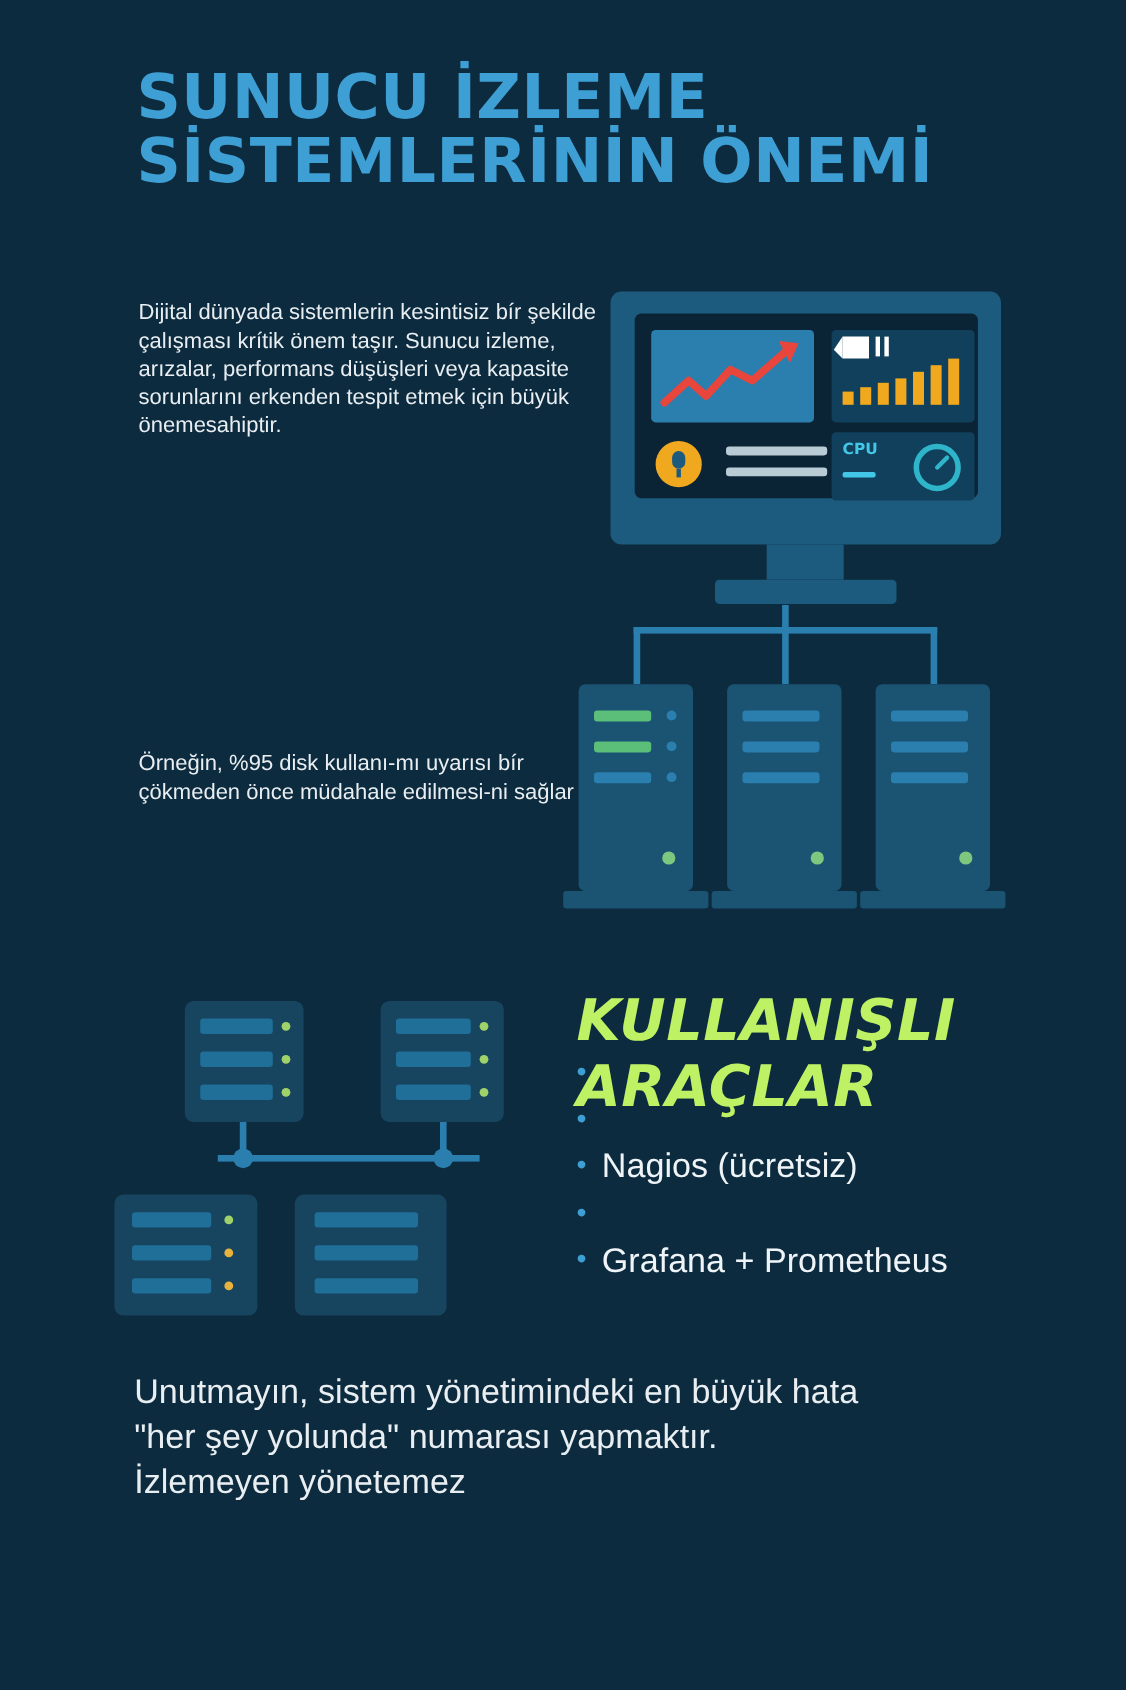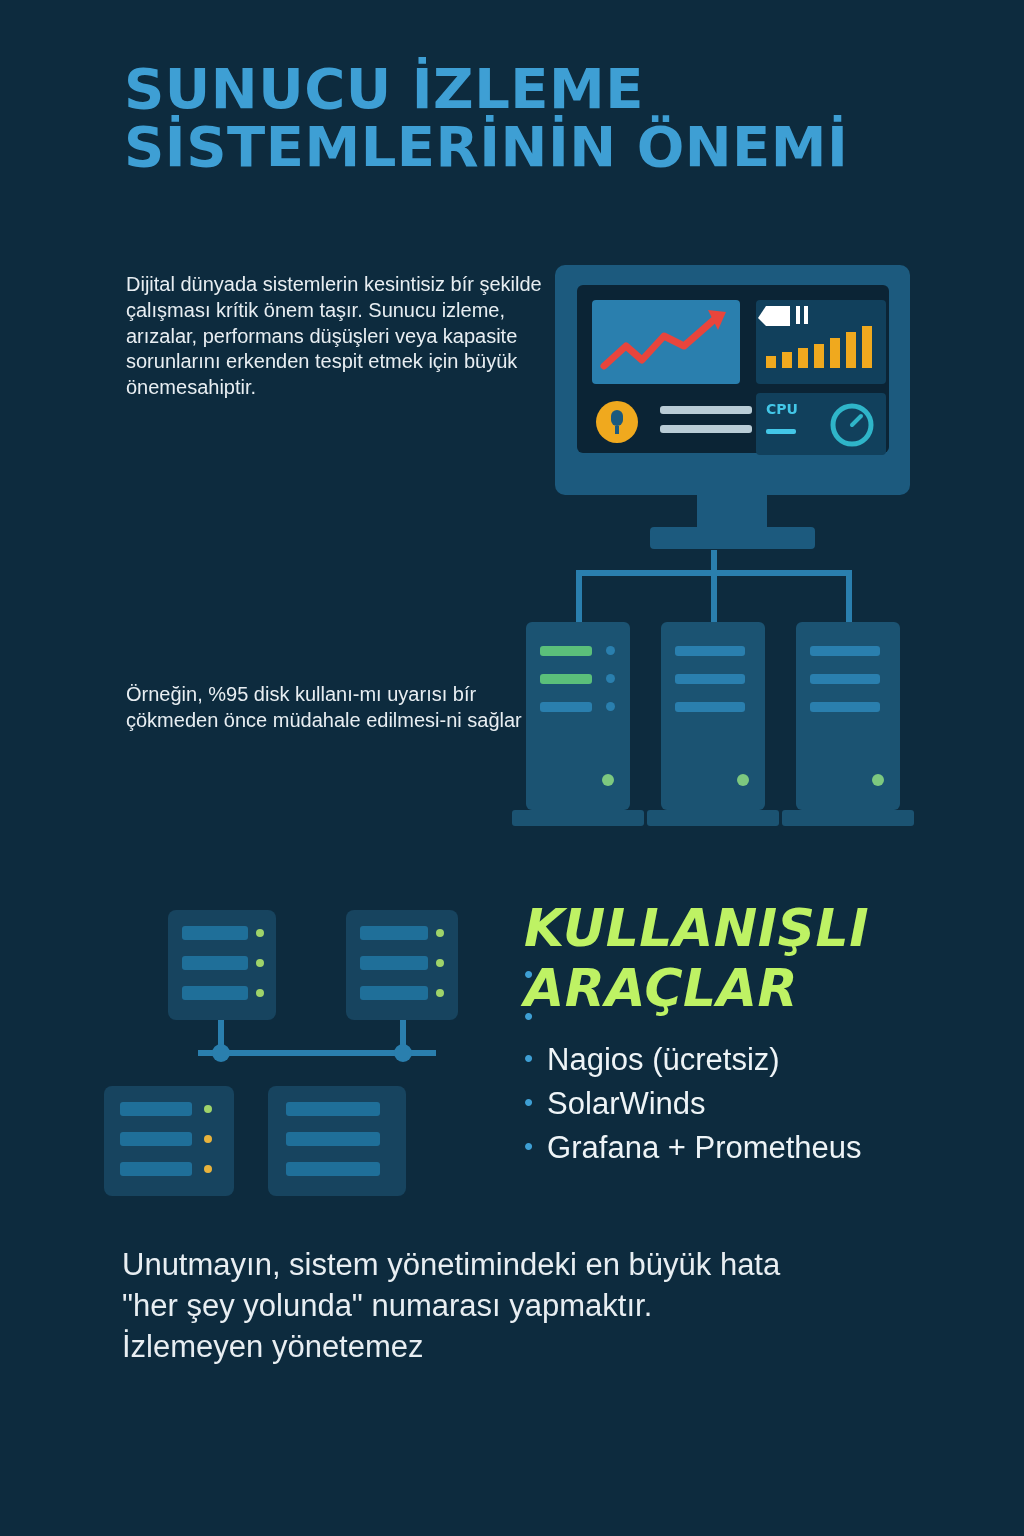--- a/index.html
+++ b/index.html
@@ -273,21 +273,20 @@
     </div>
     <div class="tool-item">
       <span class="bullet">•</span>
     </div>
     <div class="tool-item">
       <span class="bullet">•</span>
       <span>Nagios (ücretsiz)</span>
     </div>
     <div class="tool-item">
       <span class="bullet">•</span>
-      <span>SolarWinds</span>
     </div>
     <div class="tool-item">
       <span class="bullet">•</span>
       <span>Grafana + Prometheus</span>
     </div>
   </div>
 
   <div class="footer">
     <div>Unutmayın, sistem yönetimindeki en büyük hata</div>
     <div>"her şey yolunda" numarası yapmaktır.</div>

